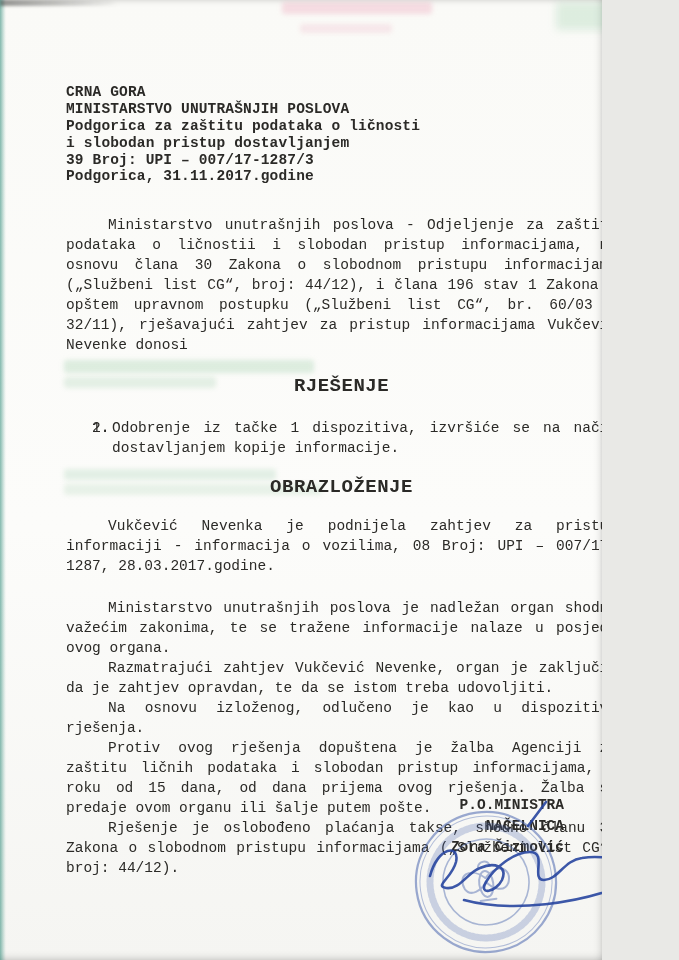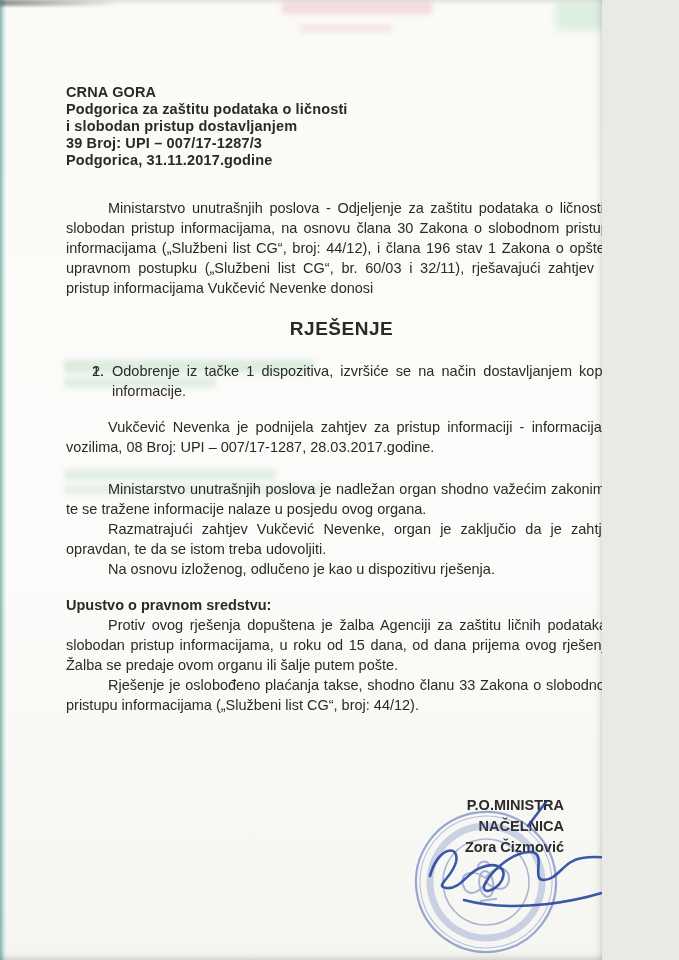--- a/index.html
+++ b/index.html
@@ -1,20 +1,20 @@
 <!DOCTYPE html>
 <html><head>
 <meta charset="utf-8">
 <style>
   * { margin:0; padding:0; box-sizing:border-box; }
   html,body { width:679px; height:960px; background:#e9e9e6; }
   .page {
     position:relative; width:602px; height:960px; overflow:hidden;
     background:linear-gradient(180deg,#fafaf7 0%, #fcfcfa 55%, #f5f5f2 100%);
-    font-family:Liberation Sans, sans-serif;
+    font-family:Liberation Mono, monospace;
     color:#2b2a27; font-size:14.5px; line-height:1.38;
     box-shadow: inset -7px 0 9px -7px rgba(0,0,0,.22),
                 inset 0 -8px 10px -8px rgba(0,0,0,.25),
                 inset 0 5px 7px -5px rgba(0,0,0,.18),
                 inset 7px 0 9px -8px rgba(0,0,0,.10);
   }
   .content { position:absolute; left:66px; top:84px; width:551px; z-index:2; }
   .hdr { font-weight:bold; line-height:1.165; letter-spacing:.15px; }
   .para { text-align:justify; }
   .indent { text-indent:42px; }
@@ -60,45 +60,46 @@
   <div class="ghost" style="left:64px;top:360px;width:250px;height:13px;background:rgba(140,196,154,.28);"></div>
   <div class="ghost" style="left:64px;top:377px;width:152px;height:11px;background:rgba(140,196,154,.22);"></div>
   <div class="ghost" style="left:64px;top:469px;width:212px;height:11px;background:rgba(148,202,162,.24);"></div>
   <div class="ghost" style="left:64px;top:484px;width:258px;height:11px;background:rgba(148,202,162,.20);"></div>
   <div class="ghost" style="left:664px;top:86px;width:12px;height:28px;background:rgba(100,180,130,.30);"></div>
 
   <div class="content">
 
     <div class="hdr">
       <div>CRNA GORA</div>
+      <div>MINISTARSTVO UNUTRAŠNJIH POSLOVA</div>
       <div>Podgorica za zaštitu podataka o ličnosti</div>
       <div>i  slobodan pristup dostavljanjem</div>
       <div>39 Broj: UPI – 007/17-1287/3</div>
       <div>Podgorica, 31.11.2017.godine</div>
     </div>
 
     <p class="para indent intro">Ministarstvo unutrašnjih poslova - Odjeljenje za zaštitu podataka o ličnostii i slobodan pristup informacijama, na osnovu člana 30 Zakona o slobodnom pristupu informacijama („Službeni list CG“, broj: 44/12), i člana 196 stav 1 Zakona o opštem upravnom postupku („Službeni list CG“, br. 60/03 i 32/11), rješavajući zahtjev za pristup informacijama Vukčević Nevenke donosi</p>
 
     <h2 class="center h-decision">RJEŠENJE</h2>
 
     <div class="decision-item di-1">
       <span class="num">1.</span>
     </div>
     <div class="decision-item di-2">
       <span class="num">2.</span>
       <span>Odobrenje iz tačke 1 dispozitiva, izvršiće se na način dostavljanjem kopije informacije.</span>
     </div>
 
+    <h2 class="center h-explain">OBRAZLOŽENJE</h2>
 
     <p class="exp exp-1">Vukčević Nevenka je podnijela zahtjev za pristup informaciji - informacija o vozilima, 08 Broj: UPI – 007/17-1287,  28.03.2017.godine.</p>
     <p class="exp exp-2">Ministarstvo unutrašnjih poslova je nadležan organ shodno važećim zakonima, te se tražene informacije nalaze u posjedu ovog organa.</p>
     <p class="exp">Razmatrajući zahtjev Vukčević Nevenke, organ je zaključio da je zahtjev opravdan, te da se istom treba udovoljiti.</p>
     <p class="exp">Na osnovu izloženog, odlučeno je kao u dispozitivu rješenja.</p>
 
-    <p class="legal-heading">Upustvo o pravnom sredstvu:</p>
     <p class="legal-p legal-p1">Protiv ovog rješenja dopuštena je žalba Agenciji za zaštitu ličnih podataka i slobodan  pristup informacijama, u roku od 15 dana, od dana prijema ovog rješenja. Žalba se predaje ovom organu ili šalje putem pošte.</p>
     <p class="legal-p">Rješenje je oslobođeno plaćanja takse, shodno članu 33 Zakona o slobodnom pristupu informacijama („Službeni list CG“, broj: 44/12).</p>
 
   </div>
 
   <div class="signature-block">
     <div>P.O.MINISTRA</div>
     <div>NAČELNICA</div>
     <div>Zora Čizmović</div>
   </div>

